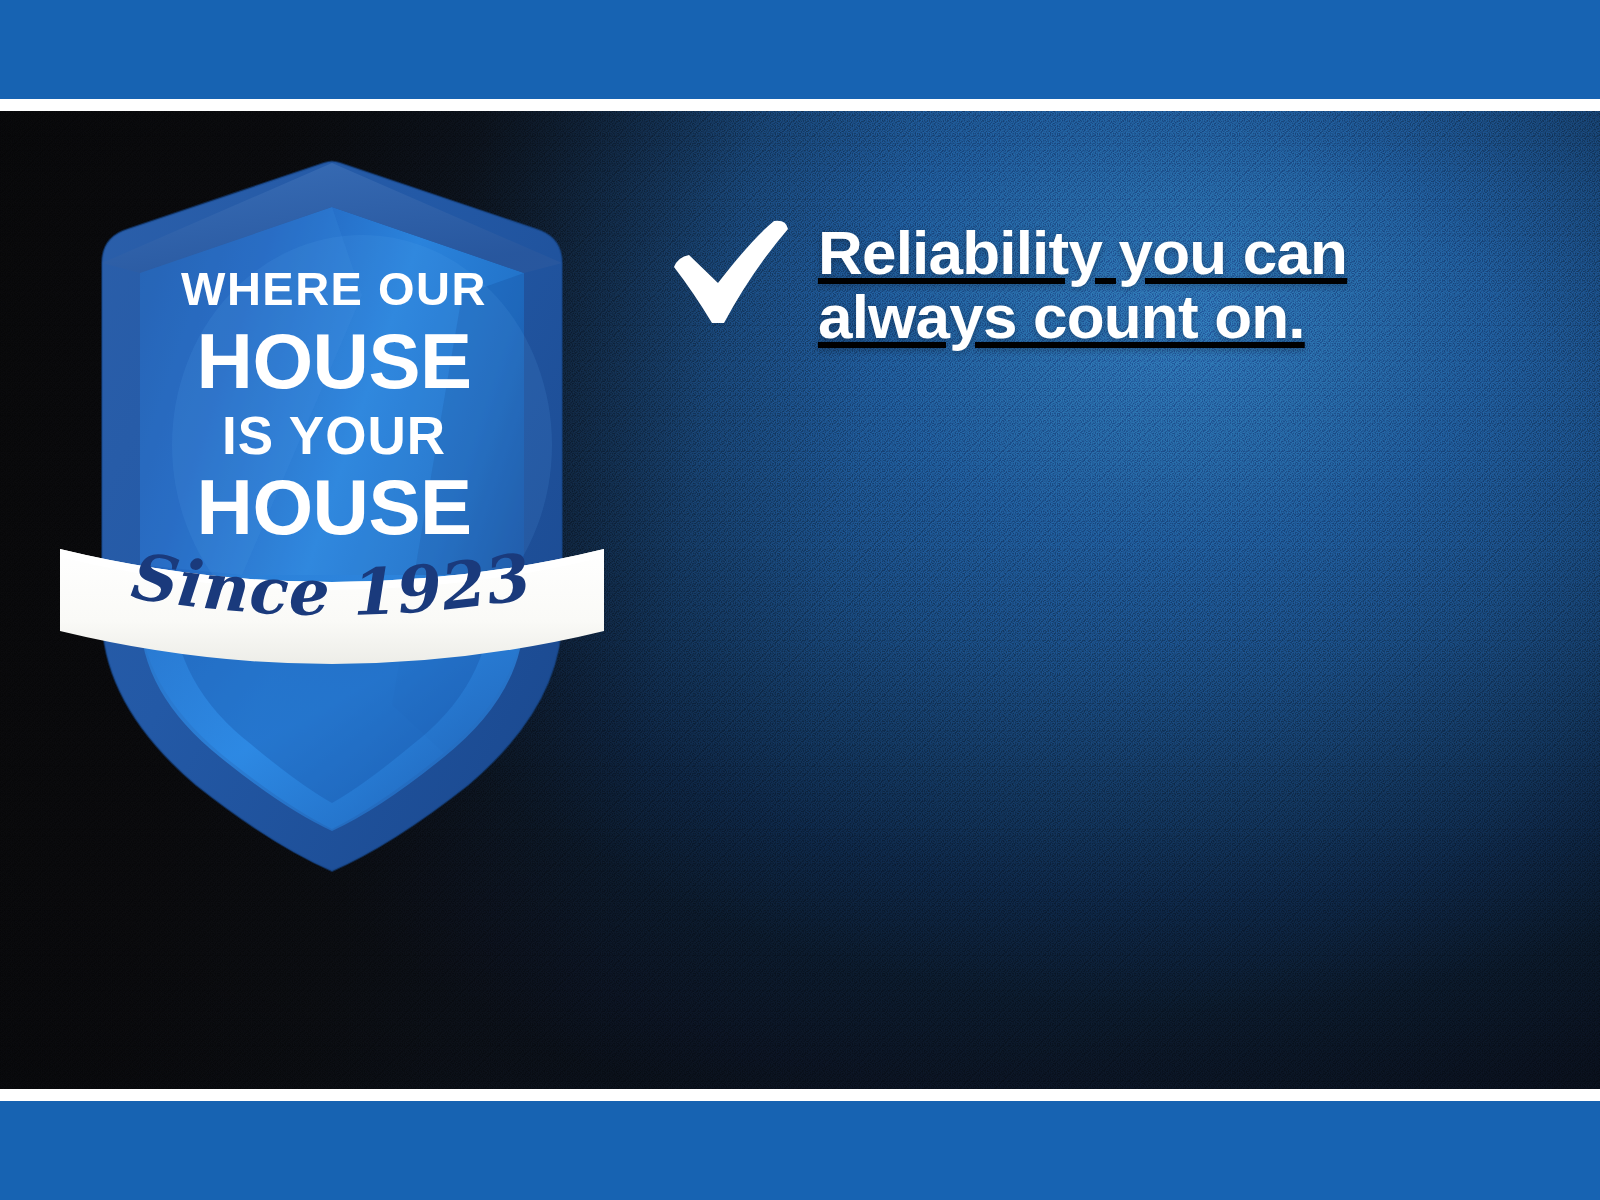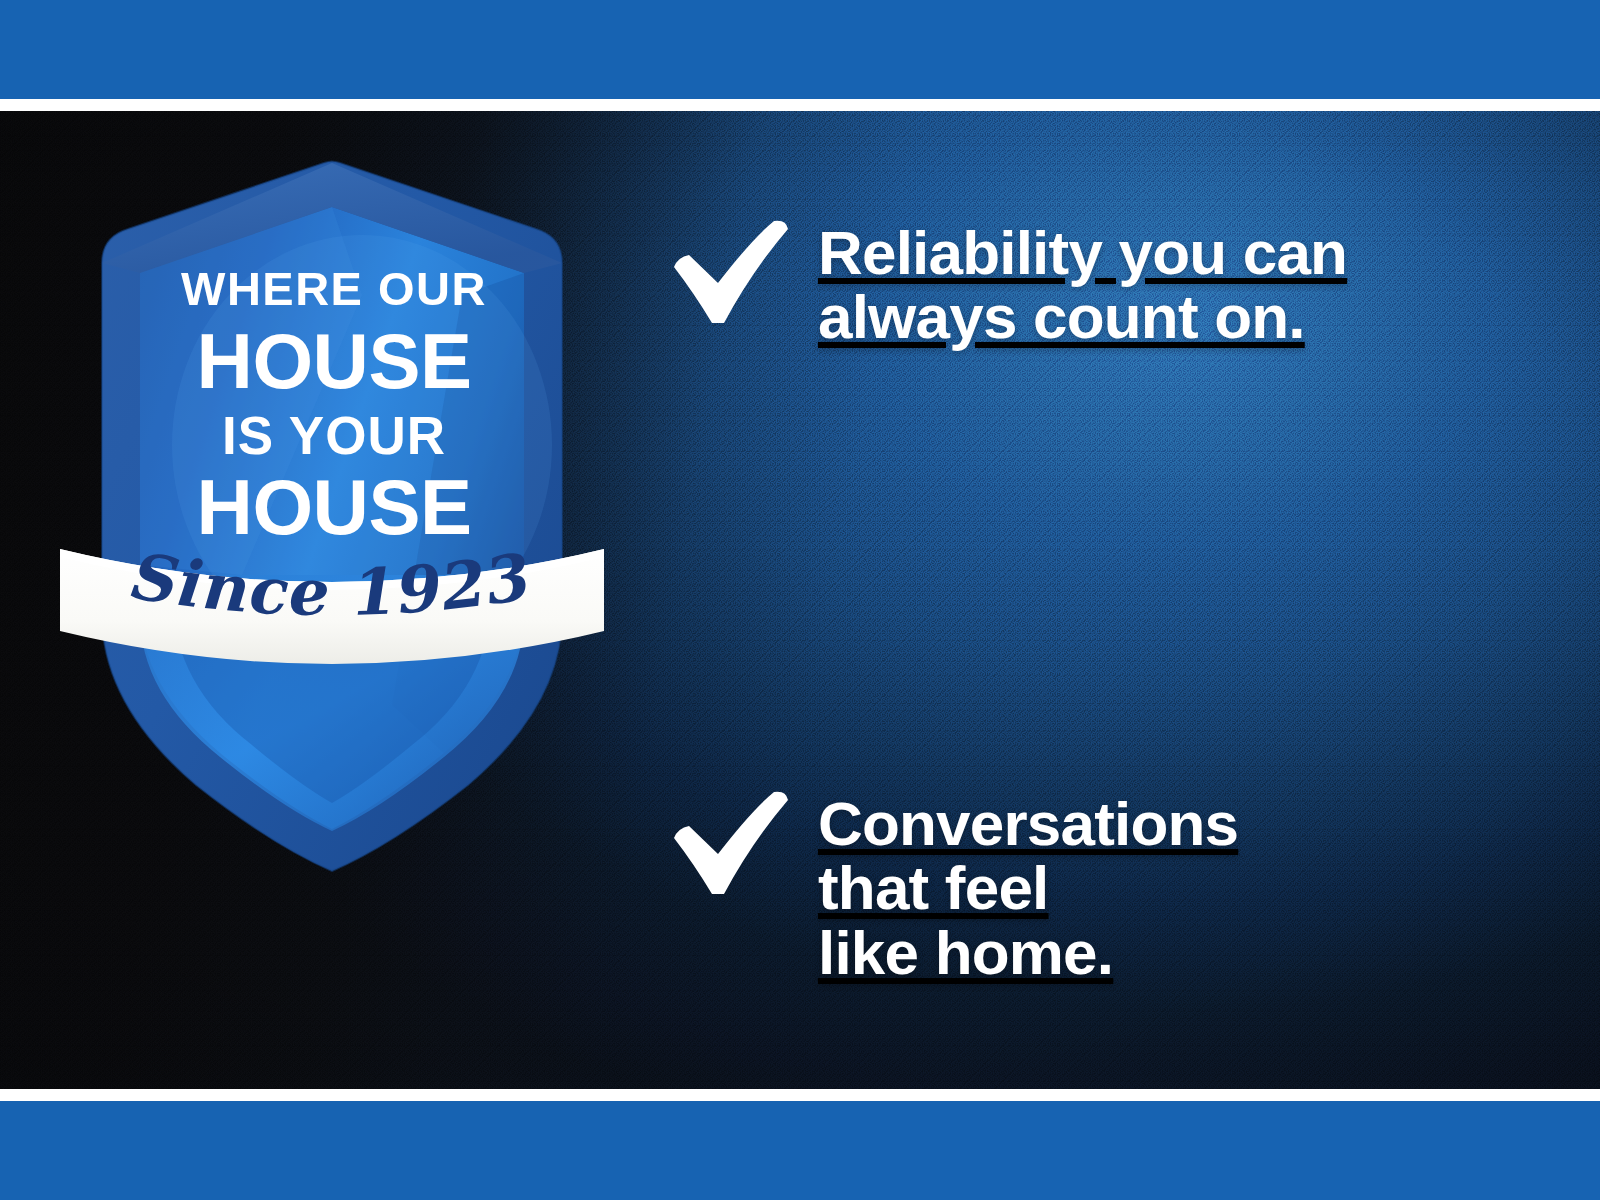--- a/index.html
+++ b/index.html
@@ -312,27 +312,19 @@
 
     <div class="bullet b0">
       <svg class="check-icon" viewBox="0 0 124 114" xmlns="http://www.w3.org/2000/svg">
         <path d="M6 52 Q10 42 21 40 L50 68 Q84 24 106 6 Q118 4 120 14 Q84 56 56 108 L44 108 Q26 78 6 52 Z" fill="#ffffff"></path>
       </svg>
       <div class="bullet-text">Reliability you can
 always count on.</div>
     </div>
 
 
-    <div class="bullet b2">
-      <svg class="check-icon" viewBox="0 0 124 114" xmlns="http://www.w3.org/2000/svg">
-        <path d="M6 52 Q10 42 21 40 L50 68 Q84 24 106 6 Q118 4 120 14 Q84 56 56 108 L44 108 Q26 78 6 52 Z" fill="#ffffff"></path>
-      </svg>
-      <div class="bullet-text">Conversations
-that feel
-like home.</div>
-    </div>
 
   </div>
 
   <div class="white-gap bottom"></div>
   <div class="brand-bar bottom"></div>
 
 </div>
 
 </body></html>

